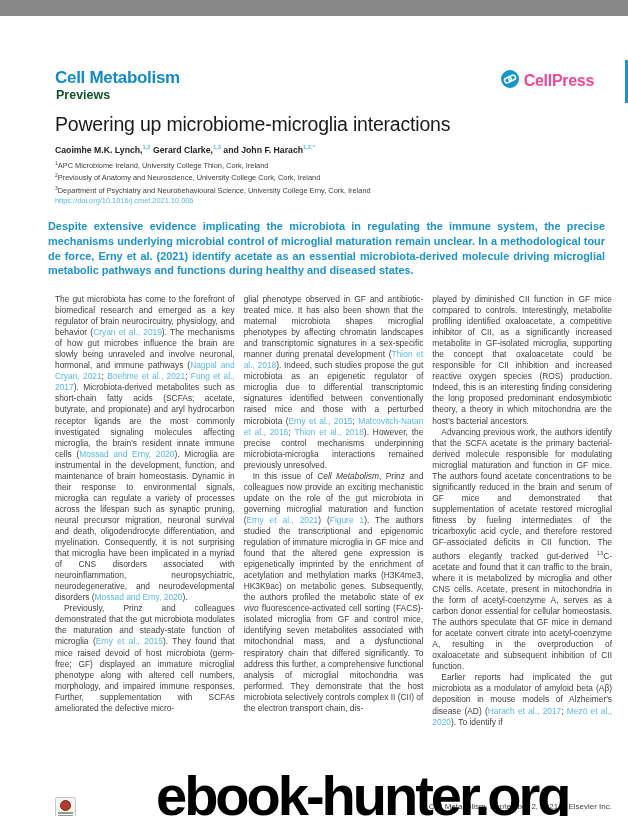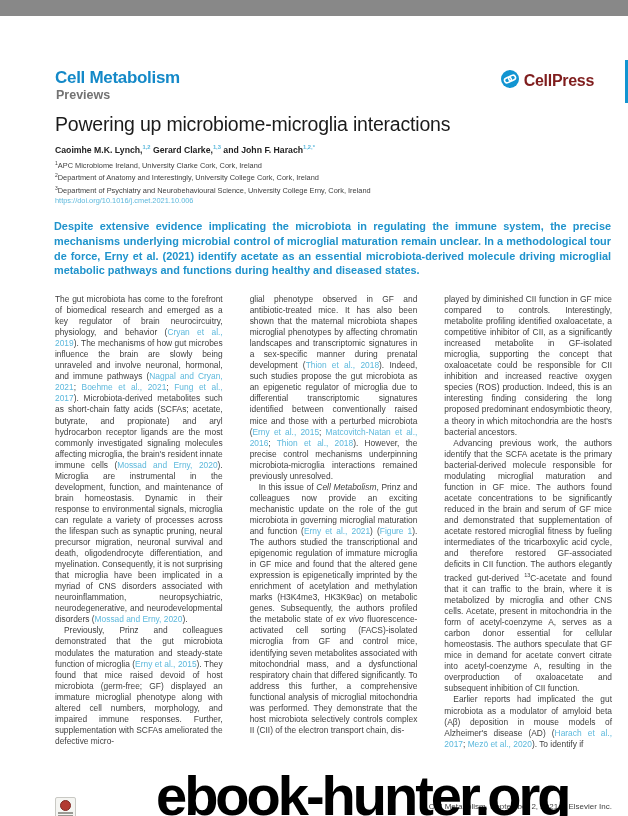--- a/index.html
+++ b/index.html
@@ -2,39 +2,39 @@
 <html lang="en"><head>
 <meta charset="utf-8">
 <style>
   html,body{margin:0;padding:0;background:#888;}
   .page{position:relative;width:628px;height:804px;background:#ffffff;margin:16px auto;
         overflow:hidden;font-family:"Liberation Sans","DejaVu Sans",sans-serif;padding-left:44px;}
   
   .journal-name{position:absolute;left:55px;top:52px;font-size:17px;font-weight:bold;
         color:#1489c8;letter-spacing:-0.3px;}
   .journal-section{position:absolute;left:56px;top:72px;font-size:12.5px;font-weight:bold;
-        color:#737373;}
+        color:#14532d;}
   .cellpress{position:absolute;top:54px;right:78px;display:flex;align-items:center;gap:5px;}
-  .cellpress-text{font-size:16px;font-weight:bold;color:#7f1d1d;letter-spacing:-0.3px;}
+  .cellpress-text{font-size:16px;font-weight:bold;color:#ec4899;letter-spacing:-0.3px;}
   .corner-block{position:absolute;top:44px;right:0;width:47px;height:43px;background:#1295d2;}
   
   .title{position:absolute;left:55px;top:97px;width:560px;font-size:19.5px;font-weight:normal;
         color:#1b1b1b;letter-spacing:-0.2px;margin:0;}
   .authors{position:absolute;left:55px;top:128px;font-size:8.7px;font-weight:bold;color:#222;}
   .authors sup{font-size:5.8px;}
   .affils{position:absolute;left:55px;top:143px;font-size:7.4px;color:#3d3d3d;line-height:9.8px;}
   .affils sup{font-size:5px;color:#3d3d3d;}
   .para{margin:0;}
   .cite{color:#5cb8dc;}
   .it{font-style:italic;}
   
-  .summary{position:absolute;left:54px;top:203px;width:557px;font-size:10.9px;font-weight:bold;
+  .summary{position:absolute;left:48px;top:203px;width:557px;font-size:10.9px;font-weight:bold;
         color:#2093cc;line-height:14.8px;text-align:justify;}
   
-  .columns{position:absolute;left:55px;top:278px;width:557px;display:flex;gap:27px;}
+  .columns{position:absolute;left:55px;top:278px;width:557px;display:flex;gap:9px;}
   .col{flex:1 1 0;font-size:8.4px;line-height:11.05px;color:#3e3e3e;text-align:justify;
         hyphens:auto;-webkit-hyphens:auto;}
   .col .para.indent{text-indent:9px;}
   .col sup{font-size:5.5px;}
   
   .footer{position:absolute;left:55px;top:786px;width:557px;text-align:right;font-size:8px;
         color:#3e3e3e;}
   
   .badge{position:absolute;left:55px;top:781px;width:19px;height:22px;border:1px solid #c9c9c4;
         background:#f5f5f2;border-radius:2px;}
@@ -67,22 +67,22 @@
   </div>
   <div class="corner-block"></div>
 
   <h1 class="title">Powering up microbiome-microglia interactions</h1>
 
   <div class="authors">
       <p class="para"><span>Caoimhe M.K. Lynch,</span><sup class="cite">1,2</sup><span> Gerard Clarke,</span><sup class="cite">1,3</sup><span> and John F. Harach</span><sup class="cite">1,2,*</sup></p>
     </div>
 
   <div class="affils">
-      <p class="para"><sup>1</sup><span>APC Microbiome Ireland, University Clarke Cork, Cork, Ireland</span></p>
-      <p class="para"><sup>2</sup><span>Department of Anatomy and Interestingly, University College Cork, Cork, Ireland</span></p>
+      <p class="para"><sup>1</sup><span>APC Microbiome Ireland, University College Thion, Cork, Ireland</span></p>
+      <p class="para"><sup>2</sup><span>Previously of Anatomy and Neuroscience, University College Cork, Cork, Ireland</span></p>
       <p class="para"><sup>3</sup><span>Department of Psychiatry and Neurobehavioural Science, University College Erny, Cork, Ireland</span></p>
       <p class="para"><span class="cite">https://doi.org/10.1016/j.cmet.2021.10.006</span></p>
     </div>
 
   <div class="summary">Despite extensive evidence implicating the microbiota in regulating the immune system, the precise mechanisms underlying microbial control of microglial maturation remain unclear. In a methodological tour de force, Erny et al. (2021) identify acetate as an essential microbiota-derived molecule driving microglial metabolic pathways and functions during healthy and diseased states.</div>
 
   <div class="columns">
     <div class="col">
         <p class="para"><span>The gut microbiota has come to the forefront of biomedical research and emerged as a key regulator of brain neurocircuitry, physiology, and behavior (</span><span class="cite">Cryan et al., 2019</span><span>). The mechanisms of how gut microbes influence the brain are slowly being unraveled and involve neuronal, hormonal, and immune pathways (</span><span class="cite">Nagpal and Cryan, 2021</span><span>; </span><span class="cite">Boehme et al., 2021</span><span>; </span><span class="cite">Fung et al., 2017</span><span>). Microbiota-derived metabolites such as short-chain fatty acids (SCFAs; acetate, butyrate, and propionate) and aryl hydrocarbon receptor ligands are the most commonly investigated signaling molecules affecting microglia, the brain's resident innate immune cells (</span><span class="cite">Mossad and Erny, 2020</span><span>). Microglia are instrumental in the development, function, and maintenance of brain homeostasis. Dynamic in their response to environmental signals, microglia can regulate a variety of processes across the lifespan such as synaptic pruning, neural precursor migration, neuronal survival and death, oligodendrocyte differentiation, and myelination. Consequently, it is not surprising that microglia have been implicated in a myriad of CNS disorders associated with neuroinflammation, neuropsychiatric, neurodegenerative, and neurodevelopmental disorders (</span><span class="cite">Mossad and Erny, 2020</span><span>).</span></p>
         <p class="para indent"><span>Previously, Prinz and colleagues demonstrated that the gut microbiota modulates the maturation and steady-state function of microglia (</span><span class="cite">Erny et al., 2015</span><span>). They found that mice raised devoid of host microbiota (germ-free; GF) displayed an immature microglial phenotype along with altered cell numbers, morphology, and impaired immune responses. Further, supplementation with SCFAs ameliorated the defective micro-</span></p>

